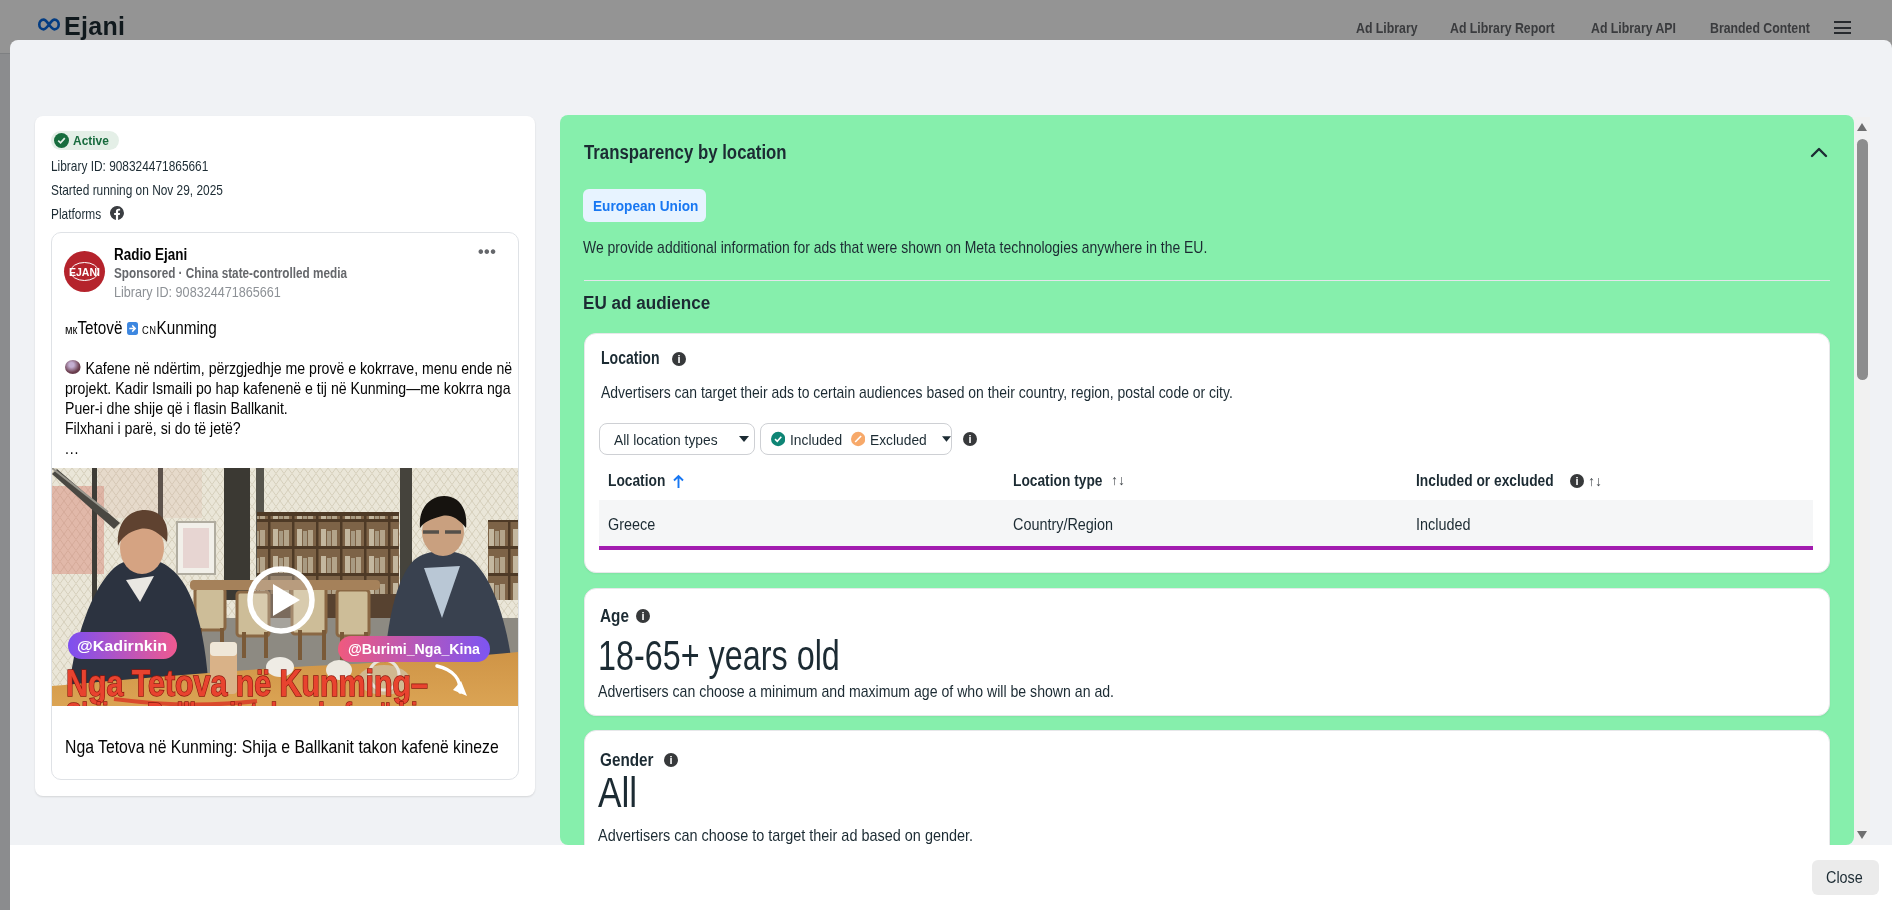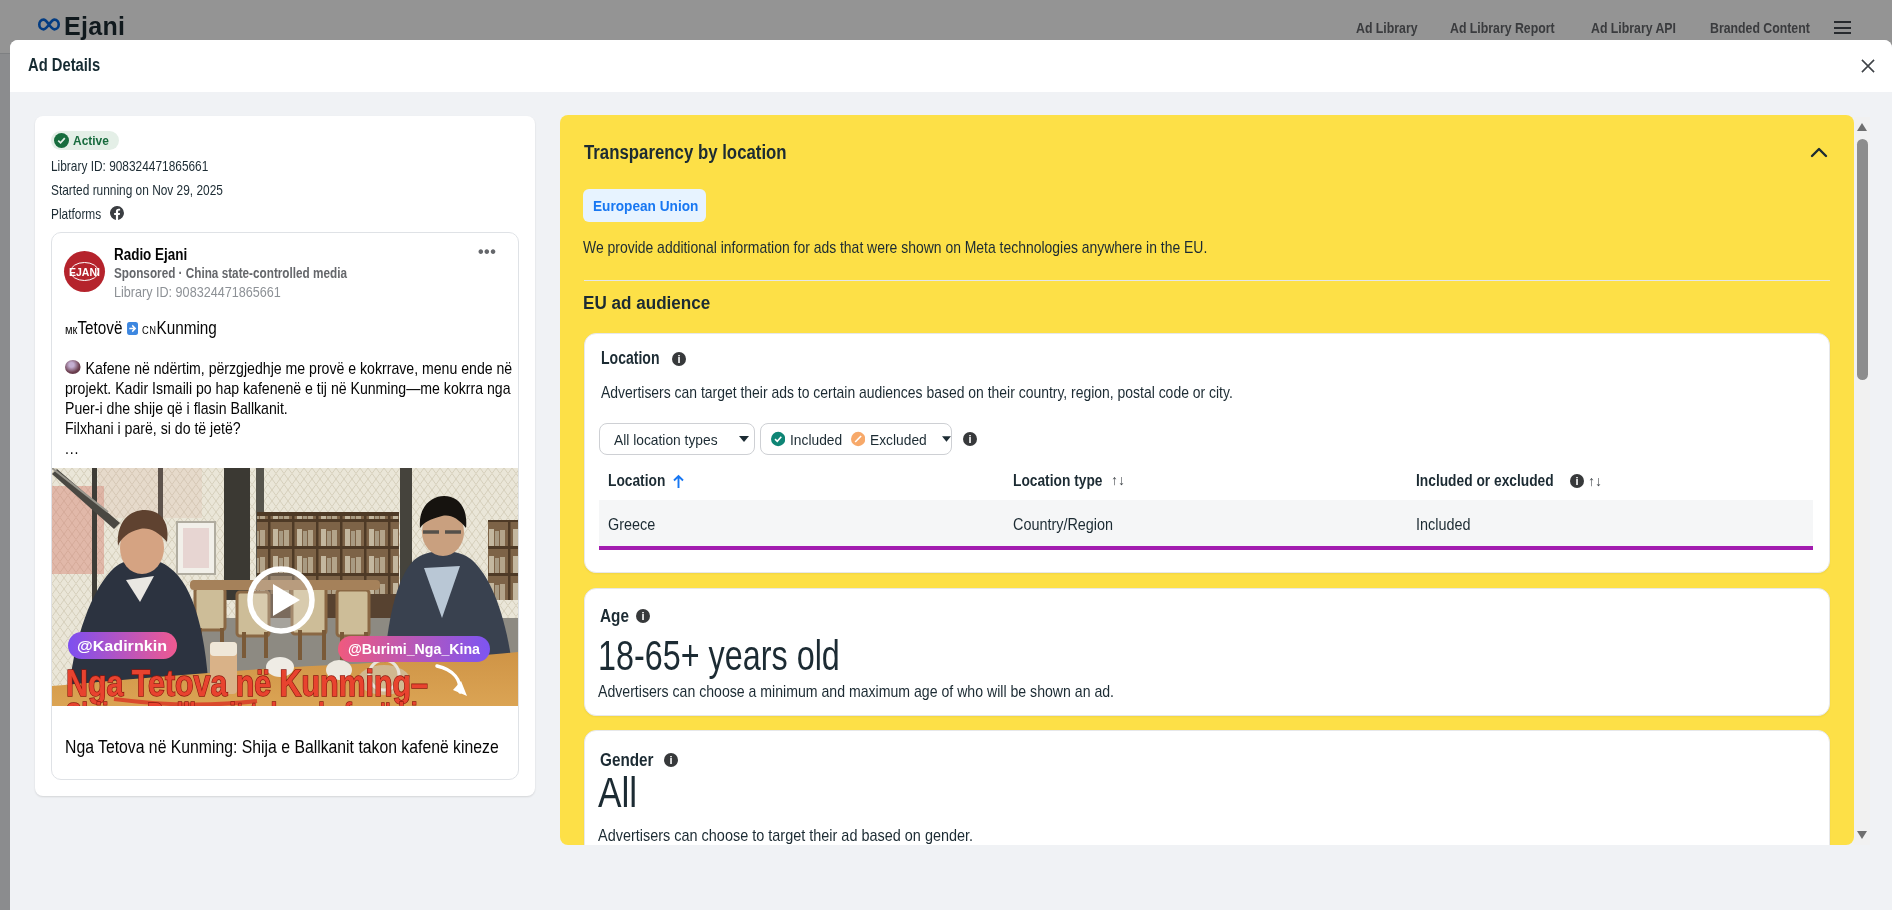--- a/index.html
+++ b/index.html
@@ -18,21 +18,21 @@
 
   .leftcard { position:absolute; left:25px; top:24px; width:500px; height:680px; background:#fff; border-radius:8px; box-shadow:0 1px 2px rgba(0,0,0,0.12); }
   .pill-active { position:absolute; left:16px; top:15px; height:19px; padding:0 7px 0 3px; background:#e4efe7; border-radius:10px; display:flex; align-items:center; }
   .pill-active span { font-size:13px; font-weight:700; color:#186b3e; margin-left:4px; transform:scaleX(0.92); transform-origin:0 50%; }
   .lc-line { position:absolute; left:16px; font-size:14.5px; color:#1c2b33; transform:scaleX(0.82); transform-origin:0 0; white-space:nowrap; }
   .innercard { position:absolute; left:16px; top:116px; width:468px; height:548px; border:1px solid #dfe2e6; border-radius:10px; background:#fff; }
   .avatar { position:absolute; left:12px; top:18px; width:41px; height:41px; border-radius:50%; background:#b5232c; }
   .ppara { position:absolute; left:13px; top:126px; font-size:17px; line-height:20px; color:#050505; transform:scaleX(0.83); transform-origin:0 0; white-space:nowrap; }
   .pthumb { position:absolute; left:0px; top:235px; width:466px; height:238px; overflow:hidden; }
 
-  .rightpanel { position:absolute; left:550px; top:23px; width:1294px; height:730px; background:#fde047; border-radius:8px; overflow:hidden; }
+  .rightpanel { position:absolute; left:550px; top:23px; width:1294px; height:730px; background:#86efac; border-radius:8px; overflow:hidden; }
   .card { position:absolute; left:24px; width:1246px; background:#fff; border:1px solid #e7e8ea; border-radius:12px; box-shadow:0 1px 2px rgba(0,0,0,0.05); }
   .selbtn { position:absolute; top:89px; height:32px; border:1px solid #ced0d4; border-radius:8px; background:#fff; display:flex; align-items:center; font-size:15px; color:#1c2b33; }
   .trow { position:absolute; left:14px; top:166px; width:1214px; height:50px; background:#f5f6f7; border-bottom:4px solid #a21caf; }
 
   .sb-track { position:absolute; left:1844px; top:25px; width:16px; height:728px; background:#f1f1f1; }
   .sb-thumb { position:absolute; left:2.5px; top:22px; width:11px; height:241px; background:#8d8d8d; border-radius:5.5px; }
   .sb-up { position:absolute; left:3px; top:6px; width:0; height:0; border-left:5px solid transparent; border-right:5px solid transparent; border-bottom:8px solid #6f6f6f; }
   .sb-down { position:absolute; left:3px; top:714px; width:0; height:0; border-left:5px solid transparent; border-right:5px solid transparent; border-top:8px solid #6f6f6f; }
 
   .ico-i { display:inline-block; width:14px; height:14px; border-radius:50%; background:#37393b; color:#fff; font-size:11px; font-weight:700; text-align:center; line-height:14px; }
@@ -52,26 +52,20 @@
     <div class="abs" style="left:1834px;top:21px;width:17px;height:13px;display:flex;flex-direction:column;justify-content:space-between;">
       <div style="height:2px;background:#444950;"></div>
       <div style="height:2px;background:#444950;"></div>
       <div style="height:2px;background:#444950;"></div>
     </div>
   </div>
 
   <div class="overlay"></div>
 
   <div class="modal">
-    <div class="mhead">
-      <div class="abs sx" style="left:18px;top:15px;font-size:18px;font-weight:700;color:#162b32;transform:scaleX(0.82);">Ad Details</div>
-      <svg class="abs" style="left:1851px;top:19px;" width="14" height="14" viewBox="0 0 15 15">
-        <path d="M1 1 L14 14 M14 1 L1 14" stroke="#3f4348" stroke-width="1.7" fill="none"></path>
-      </svg>
-    </div>
     <div class="mbody">
       <div class="leftcard">
         <div class="pill-active">
           <svg width="15" height="15" viewBox="0 0 16 16">
             <circle cx="8" cy="8" r="8" fill="#176d3e"></circle>
             <path d="M4.5 8.2 L7 10.5 L11.5 5.5" stroke="#e4efe7" stroke-width="1.8" fill="none"></path>
           </svg>
           <span>Active</span>
         </div>
         <div class="lc-line" style="top:42px;">Library ID: 908324471865661</div>
@@ -264,13 +258,17 @@
           <div class="abs sx" style="left:13px;top:95px;font-size:17px;color:#1c2b33;transform:scaleX(0.85);">Advertisers can choose to target their ad based on gender.</div>
         </div>
       </div>
 
       <div class="sb-track">
         <div class="sb-up"></div>
         <div class="sb-thumb"></div>
         <div class="sb-down"></div>
       </div>
     </div>
+    <div class="mfoot">
+      <div class="closebtn"></div>
+      <div class="abs sx" style="left:1816px;top:24px;font-size:16px;color:#1c2b33;transform:scaleX(0.9);">Close</div>
+    </div>
   </div>
 
 </body></html>

